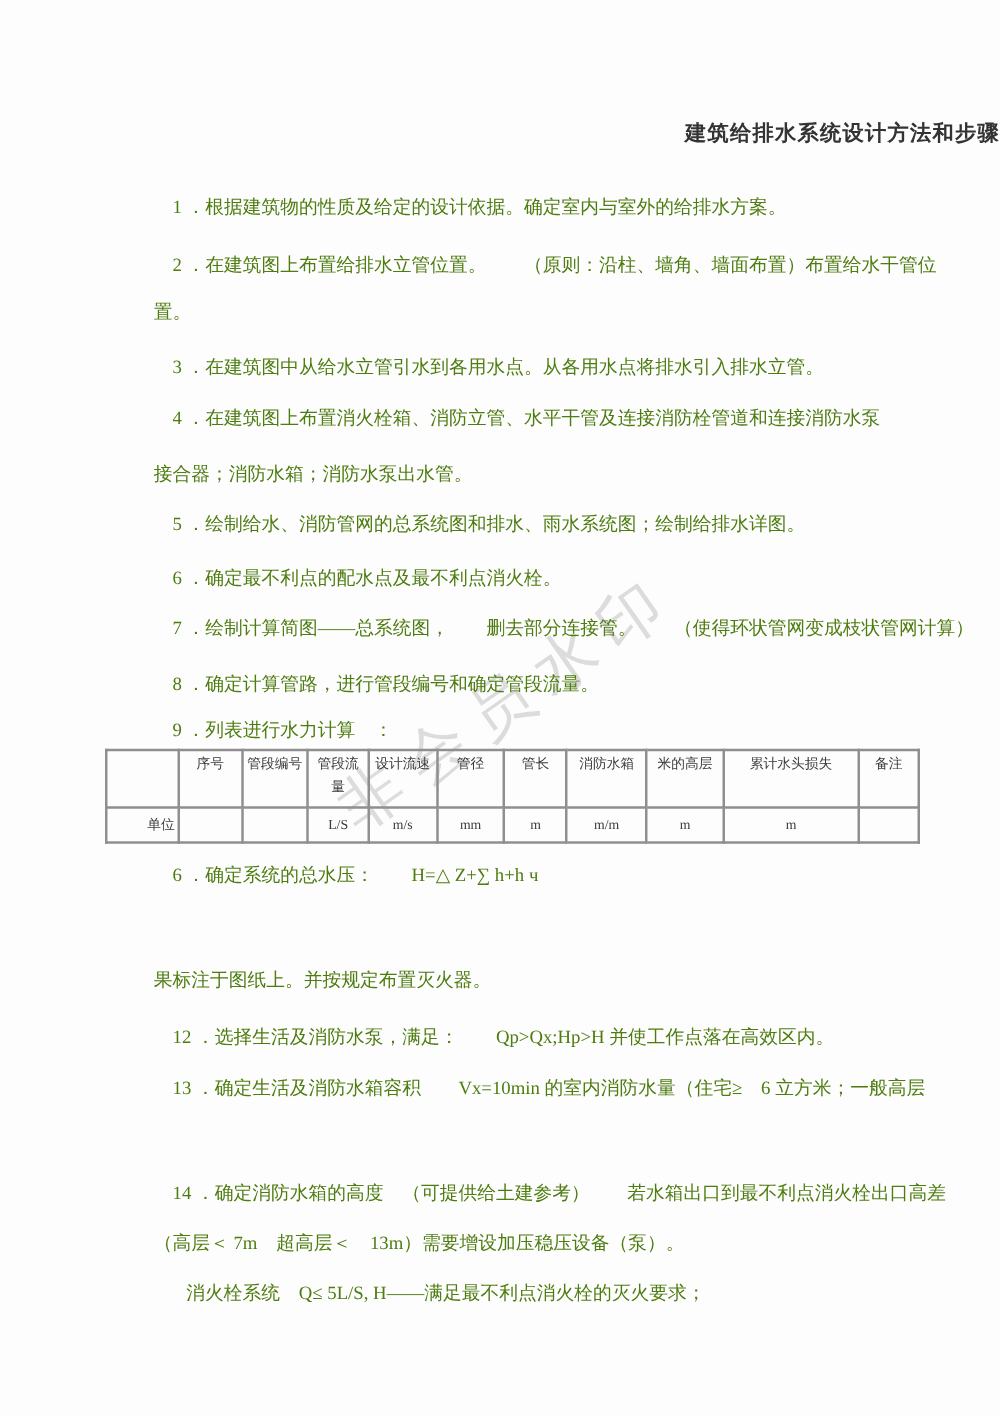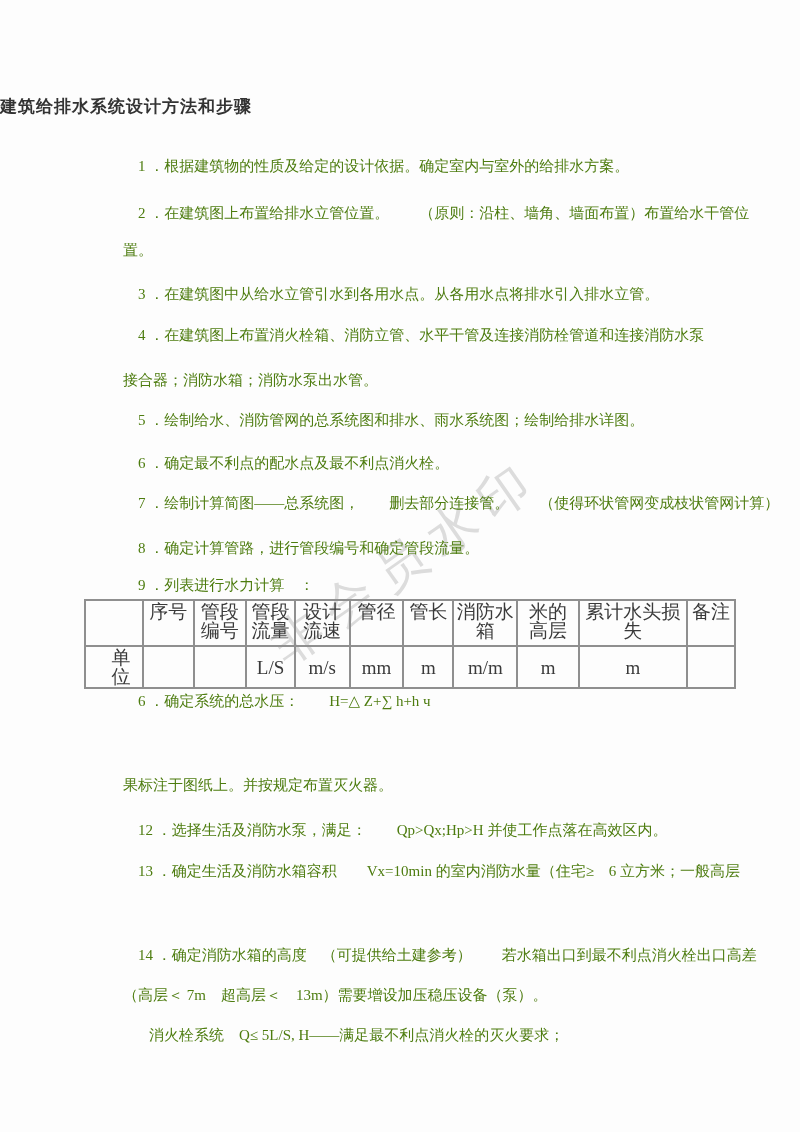--- a/index.html
+++ b/index.html
@@ -22,54 +22,54 @@
     font-size:50px;
     letter-spacing:13px;
     color:rgba(145,145,145,0.30);
     white-space:nowrap;
     z-index:0;
     user-select:none;
   }
   .content{position:absolute;left:0;top:0;width:800px;height:1132px;z-index:1;}
   .title{
     position:absolute;top:95px;left:0;width:800px;
-    margin:0;text-align:left;
+    margin:0;text-align:right;
     font-size:17px;font-weight:bold;color:#333333;
     letter-spacing:1px;
   }
   .ln{
     position:absolute;
     margin:4px;
     font-size:15px;line-height:20px;
     white-space:nowrap;
     color:#4d7c0f;
   }
   .item{left:134px;}
   .cont{left:119px;}
   .indent2{left:145px;}
   table.hydro{
     position:absolute;left:84px;top:599px;
     width:652px;
     border-collapse:collapse;
     table-layout:fixed;
-    font-size:19px;
+    font-size:11px;
     color:#3a3a3a;
     background:transparent;
   }
   table.hydro th, table.hydro td{
     border:2px solid #8f8f8f;
     padding:1px 2px;
     text-align:center;
     font-weight:normal;
     line-height:19px;
     overflow:hidden;
   }
   table.hydro tr.hdr th{height:42px;vertical-align:top;}
   table.hydro tr.unit td{height:24px;vertical-align:middle;font-family:Liberation Serif, serif;}
-  table.hydro tr.unit td.lbl{font-family:"Liberation Serif","DejaVu Serif",serif;text-align:center;padding-left:16px;}
+  table.hydro tr.unit td.lbl{font-family:"Liberation Serif","DejaVu Serif",serif;text-align:right;padding-left:16px;}
 </style>
 </head>
 <body>
 
 <div class="page">
 
   <div class="watermark">非会员水印</div>
 
   <div class="content">
 

